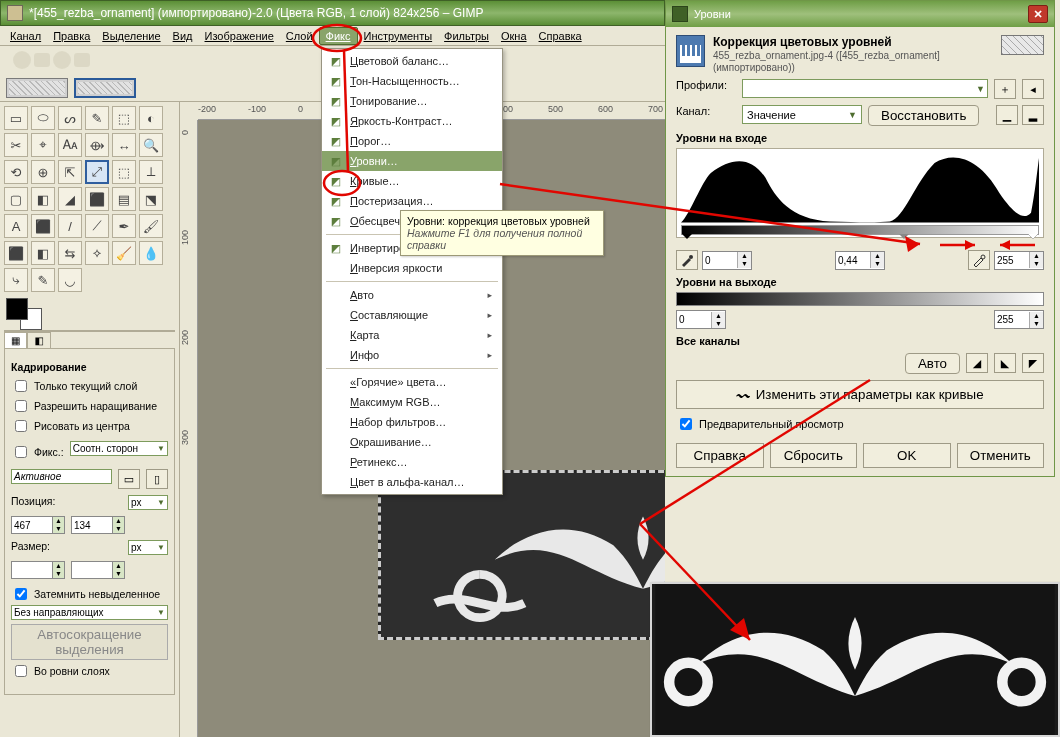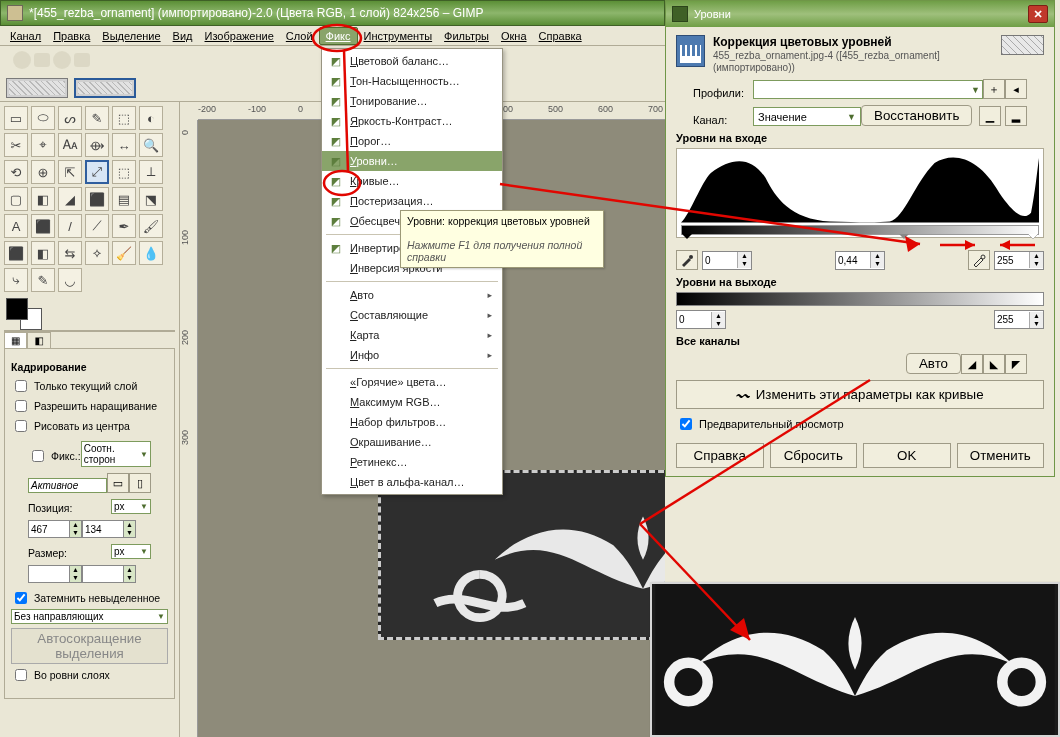--- a/index.html
+++ b/index.html
@@ -100,21 +100,21 @@
   .dropdown .icon { width:16px; height:16px; display:flex; align-items:center; justify-content:center; font-size:11px; color:#5d7e3d;}
   .dropdown .sub::after { content:"▸"; margin-left:auto; font-size:9px; color:#555;}
 
   
   .tooltip {
     position:absolute; left:400px; top:210px; width:204px;
     background:#ffffe1; border:1px solid #9c9977; padding:4px 6px; font-size:10.5px;
     box-shadow:1px 1px 2px rgba(0,0,0,.2);
   }
   .tooltip .ttl { font-weight:normal; }
-  .tooltip .f1 { font-style:italic; color:#555; margin-top:12px;}
+  .tooltip .f1 { font-style:italic; color:#555; margin-top:0;}
 
   
   .levels {
     position:absolute; left:665px; top:0; width:390px;
     border:1px solid #6f9647; background:#ece9d8;
   }
   .levels .dlg-title {
     height:26px; background:linear-gradient(to bottom,#6f9e46,#9fc07c,#6f9e46);
     display:flex; align-items:center; color:#fff; padding:0 6px; justify-content:space-between;
   }
@@ -123,21 +123,21 @@
   .levels-body { padding:8px 10px; position:relative;}
   .lvl-hdr { display:flex; gap:8px; align-items:flex-start;}
   .lvl-hdr .hicon { width:32px; height:32px; background:#4d7ab0; border:1px solid #2e4d76; position:relative;}
   .lvl-hdr .hicon::before { content:""; position:absolute; left:3px; right:3px; bottom:3px; height:18px;
       background:linear-gradient(to top,#fff 0,#fff 40%,transparent 40%),
                  repeating-linear-gradient(to right,#fff 0 2px,transparent 2px 5px);}
   .lvl-hdr .txts { font-size:11px;}
   .lvl-hdr .txts b { font-size:12px;}
   .lvl-hdr .mini { margin-left:auto; width:48px; height:20px; border:1px solid #777; background:repeating-linear-gradient(45deg,#aaa 0 1px,#e8e8e8 1px 5px);}
 
-  .row { display:flex; align-items:flex-end; margin:6px 17px;}
+  .row { display:flex; align-items:flex-start; gap:6px; margin:6px 0;}
   .row label { min-width:60px;}
   .combo { flex:1; background:#fff; border:1px solid #7d9b5d; height:19px; display:flex; justify-content:flex-end; align-items:center; padding:0 2px;}
   .combo .car { color:#4e6d2f; font-size:9px;}
   .sqbtn { width:22px; height:20px; border:1px solid #9e9a86; background:#f1eedd; display:flex; align-items:center; justify-content:center; font-size:11px;}
   .pillbtn { padding:2px 12px; border:1px solid #9e9a86; background:#f1eedd; border-radius:4px;}
   .rightbtns { margin-left:auto; display:flex; gap:4px;}
   .section-label { font-weight:bold; margin-top:6px;}
 
   .histo-wrap { border:1px solid #b0ab96; background:#fff; height:90px; margin-top:4px; padding:4px; position:relative;}
   .histo { position:absolute; inset:4px 4px 14px 4px;}
@@ -535,21 +535,21 @@
       <label>Профили:</label>
       <span class="combo">
           <span class="car">▼</span>
         </span>
       <span class="sqbtn">＋</span>
       <span class="sqbtn">◂</span>
     </div>
 
     <div class="row">
       <label>Канал:</label>
-      <span class="combo" style="flex:none;width:108px;justify-content:space-between;padding:0 4px">
+      <span class="combo" style="flex:none;width:120px;justify-content:space-between;padding:0 4px">
         <span>Значение</span>
           <span class="car">▼</span>
       </span>
       <button class="pillbtn">Восстановить</button>
       <div class="rightbtns">
         <span class="sqbtn">▁</span>
         <span class="sqbtn">▂</span>
       </div>
     </div>
 

